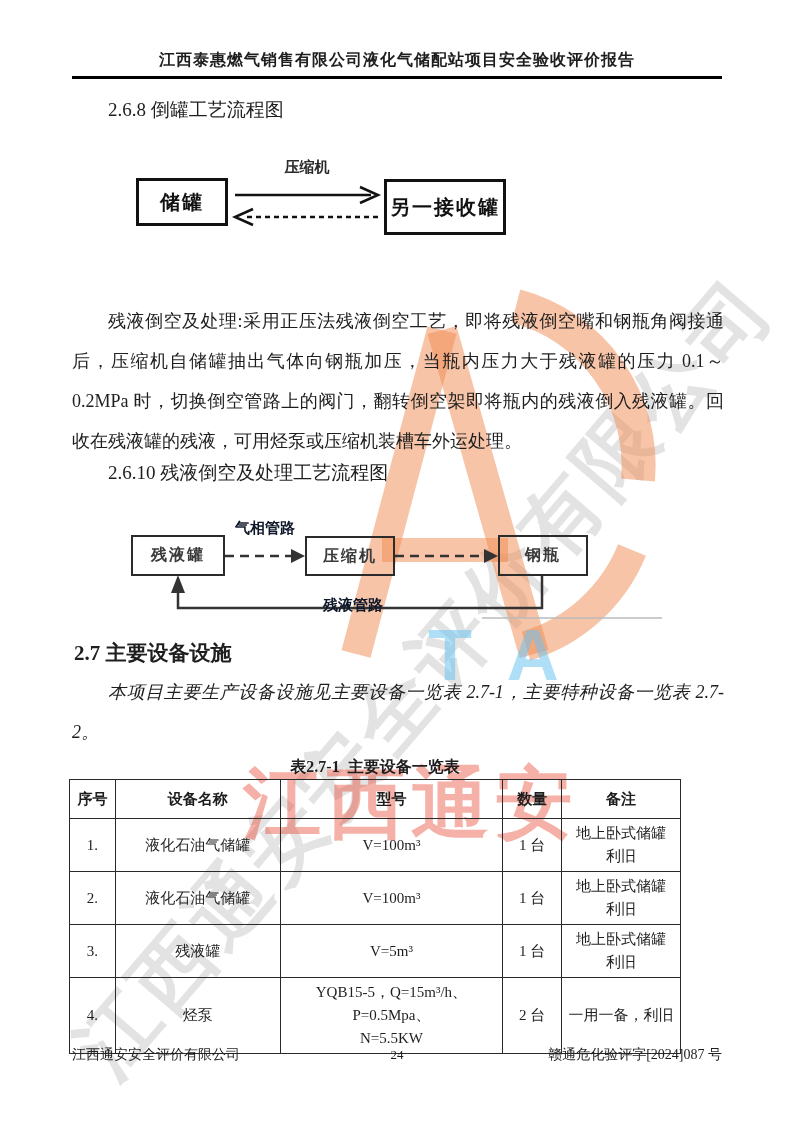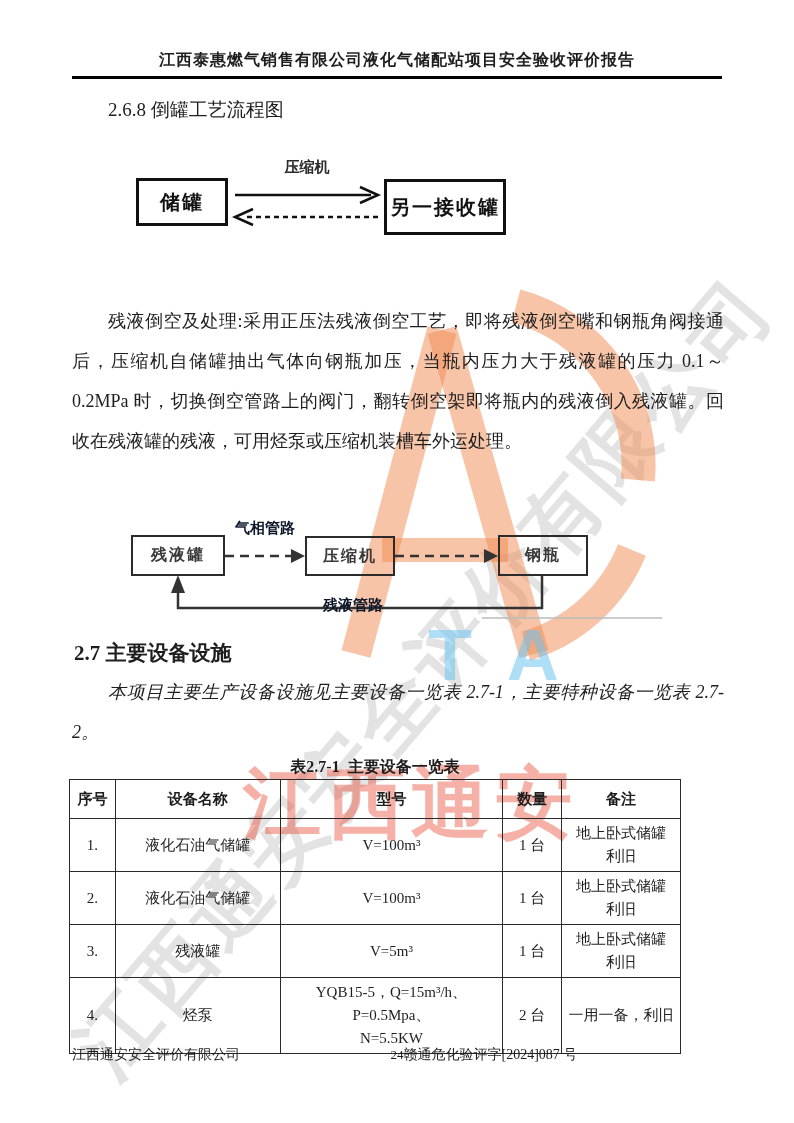--- a/index.html
+++ b/index.html
@@ -39,21 +39,21 @@
   .header-rule {
     position:absolute; top:76px; left:72px; width:650px;
     border-top:3px solid #000;
   }
   .footer {
     position:absolute; top:1046px; left:72px; width:650px;
     font-size:14px; display:flex; align-items:baseline;
   }
   .footer .f-left  { flex:1; text-align:left; }
   .footer .f-page  { flex:0 0 auto; font-size:13px; }
-  .footer .f-right { flex:1; text-align:left; }
+  .footer .f-right { flex:1; text-align:right; }
   
   .h-sub   { position:absolute; left:108px; font-size:19px; }
   .h-big   { position:absolute; left:74px; font-size:21px; font-weight:bold; }
   .para {
     position:absolute; left:72px; width:652px;
     font-size:18px; line-height:40px; text-align:justify; text-indent:2em;
   }
   
   .diag { position:absolute; left:72px; }
   .dbox {
@@ -120,20 +120,21 @@
       <line x1="306" y1="67" x2="172" y2="67" stroke="#111" stroke-width="2.5" stroke-dasharray="5 4"></line>
       <polyline points="181,59 163,67 181,75" fill="none" stroke="#111" stroke-width="2.5"></polyline>
     </svg>
     <div class="dlabel" style="left:185px; top:8px; width:100px;">压缩机</div>
     <div class="dbox" style="left:64px; top:28px; width:92px; height:48px;">储罐</div>
     <div class="dbox" style="left:312px; top:29px; width:122px; height:56px;">另一接收罐</div>
   </div>
 
   <div class="para" style="top:301px;">残液倒空及处理:采用正压法残液倒空工艺，即将残液倒空嘴和钢瓶角阀接通后，压缩机自储罐抽出气体向钢瓶加压，当瓶内压力大于残液罐的压力 0.1～0.2MPa 时，切换倒空管路上的阀门，翻转倒空架即将瓶内的残液倒入残液罐。回收在残液罐的残液，可用烃泵或压缩机装槽车外运处理。</div>
 
+  <div class="h-sub" style="top:460px;">2.6.10 残液倒空及处理工艺流程图</div>
 
   <div class="diag" style="top:505px; width:650px; height:125px;">
     <svg class="dsvg" width="650" height="125">
       <line x1="153" y1="51" x2="221" y2="51" stroke="#333" stroke-width="2.5" stroke-dasharray="9 6"></line>
       <polygon points="219,44 233,51 219,58" fill="#333"></polygon>
       <line x1="323" y1="51" x2="412" y2="51" stroke="#333" stroke-width="2.5" stroke-dasharray="9 6"></line>
       <polygon points="412,44 426,51 412,58" fill="#333"></polygon>
       <path d="M 470 71 L 470 103 L 106 103 L 106 86" fill="none" stroke="#333" stroke-width="2.5"></path>
       <polygon points="99,88 106,70 113,88" fill="#333"></polygon>
       <line x1="410" y1="113" x2="590" y2="113" stroke="#bbb" stroke-width="1.5"></line>

